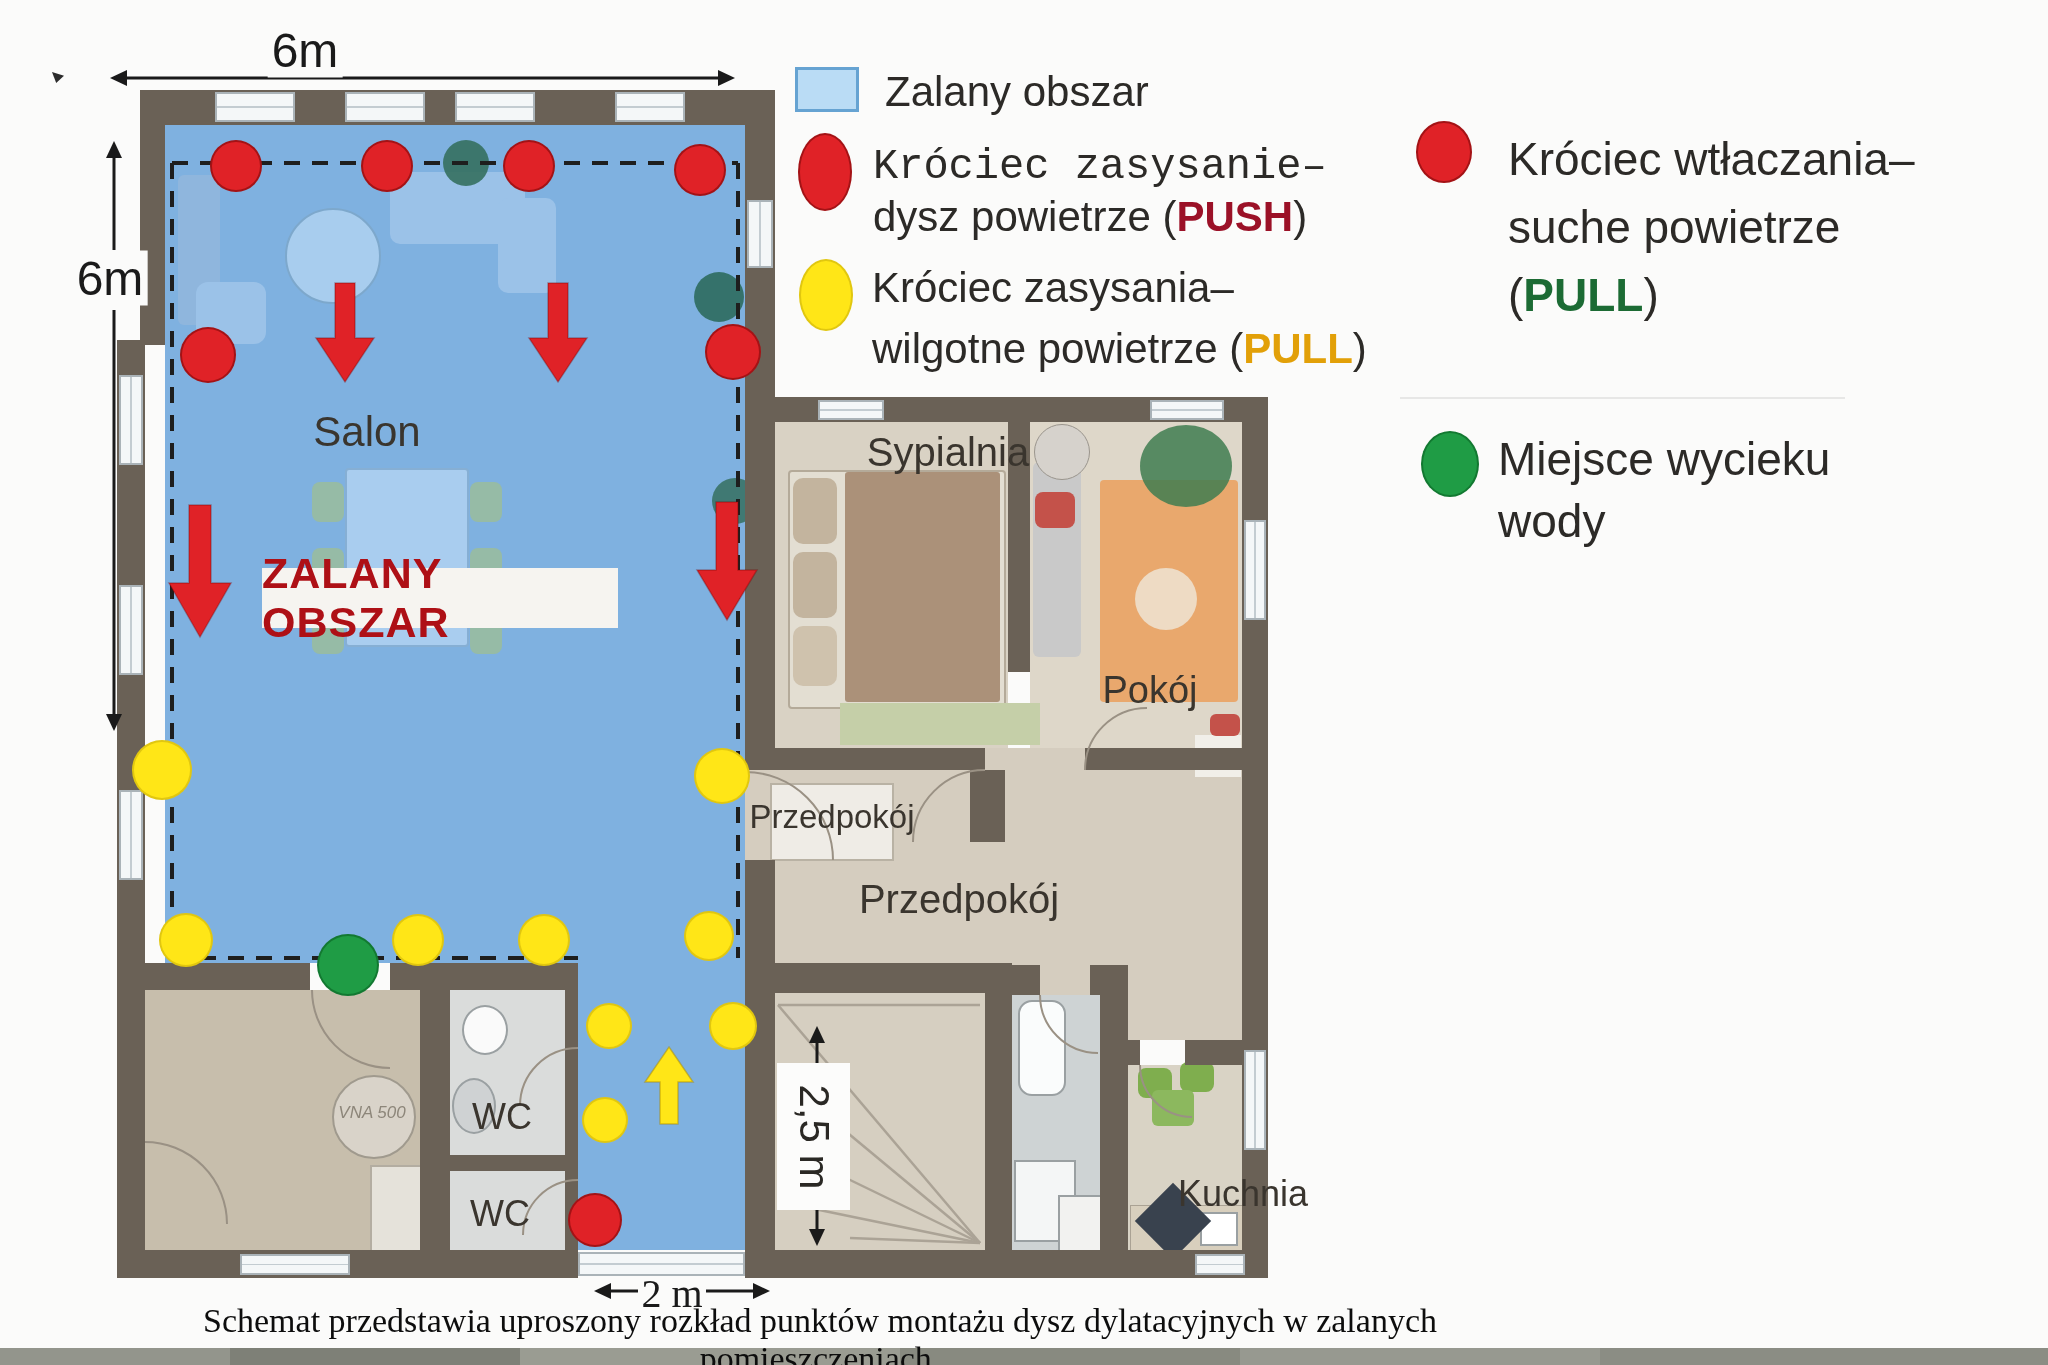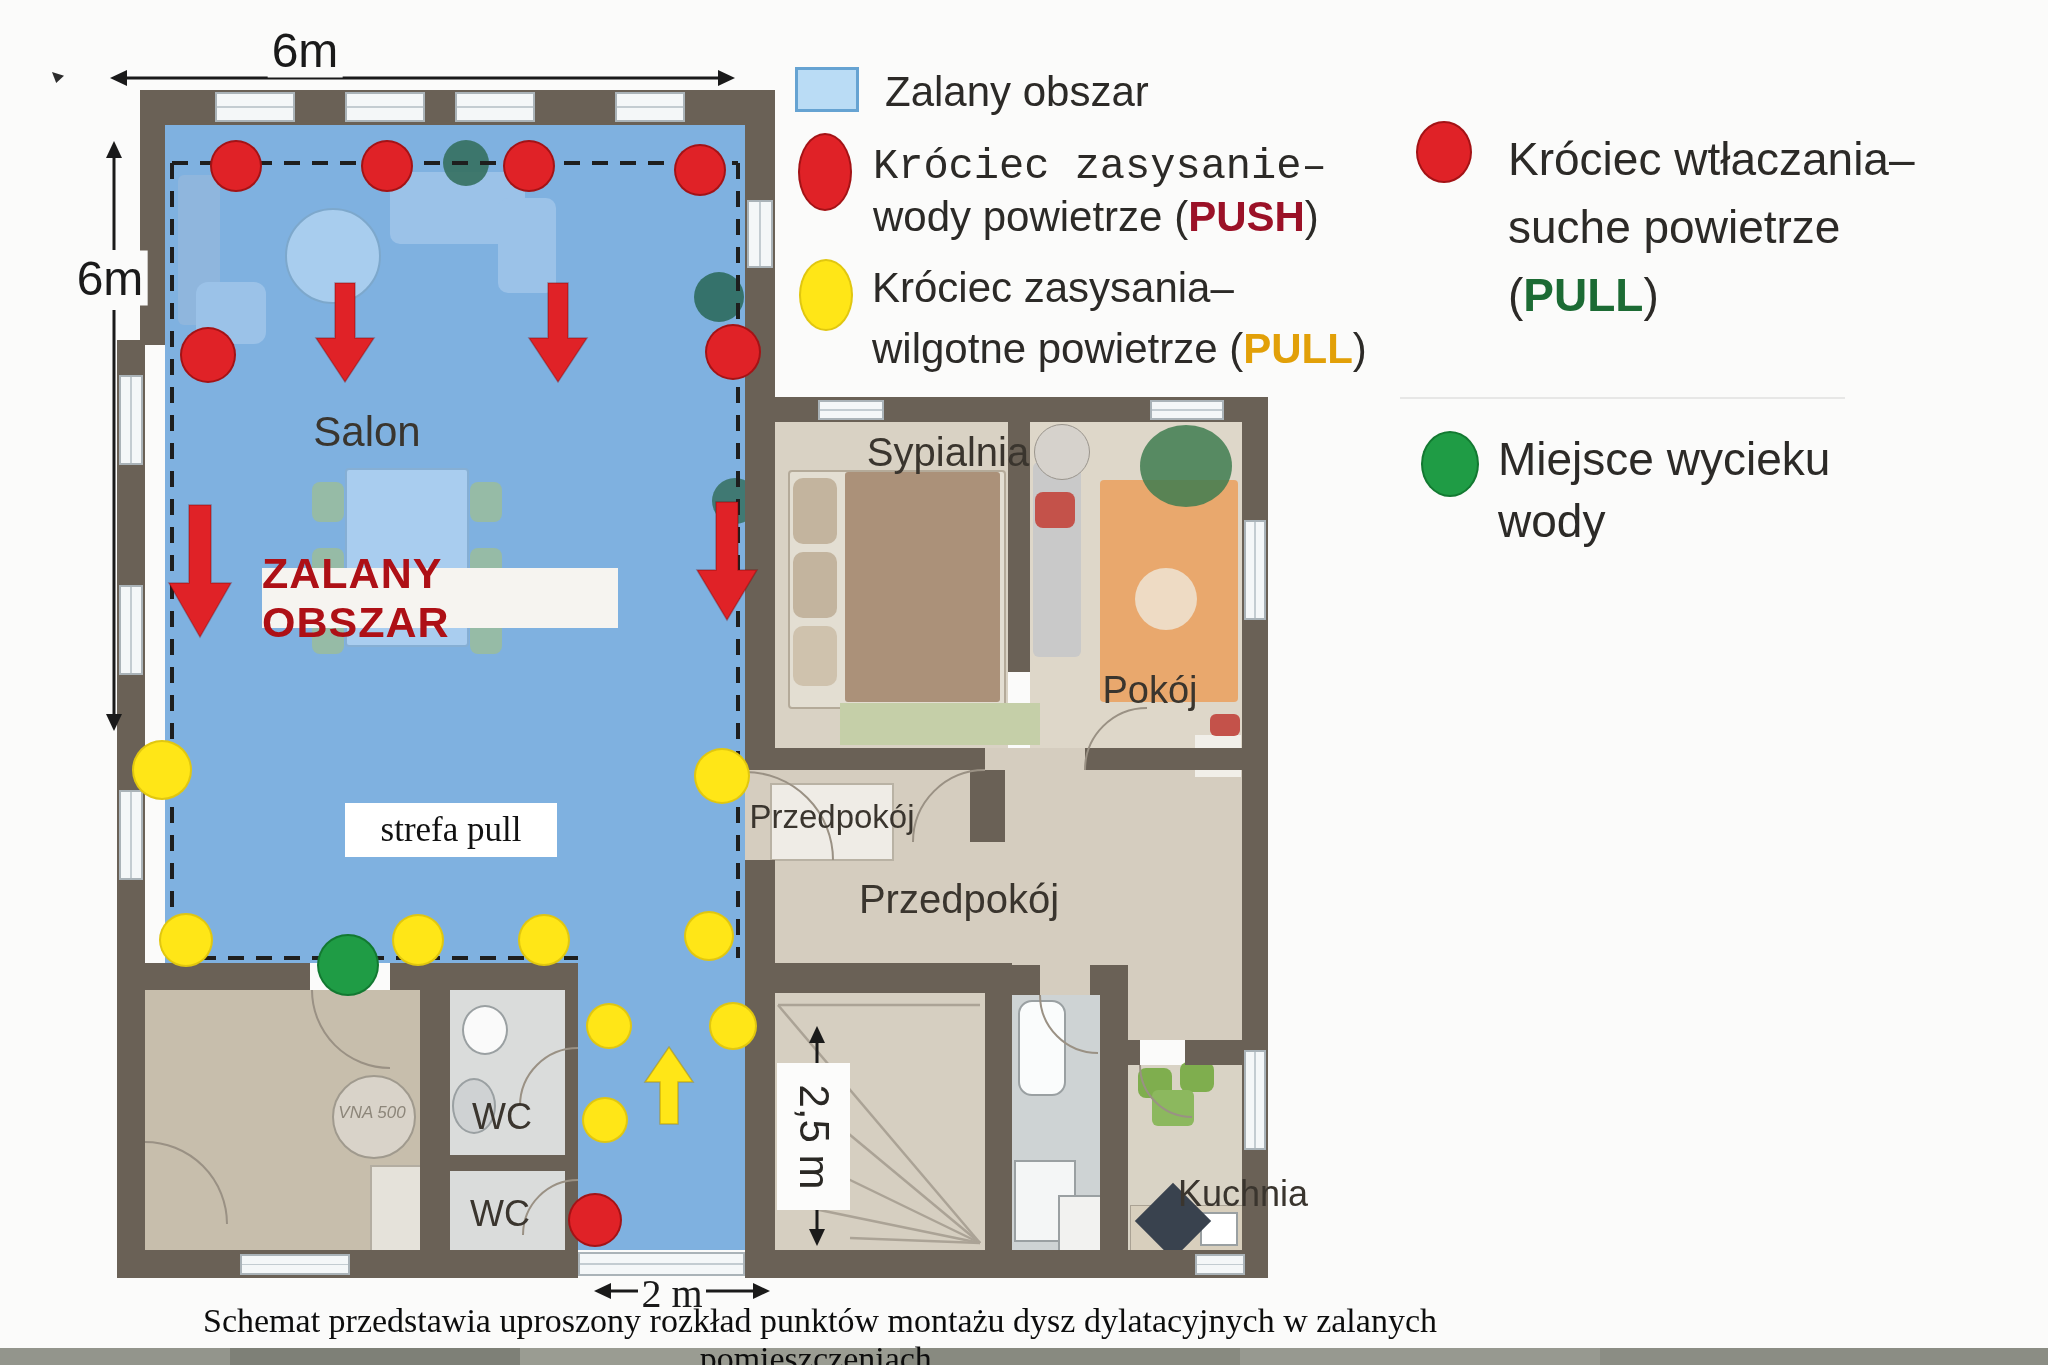--- a/index.html
+++ b/index.html
@@ -38,35 +38,32 @@
 
   <div class="abs" style="left:52px;top:72px;width:12px;height:11px;background:#2c2c2c;z-index:5;clip-path:polygon(0 0,100% 35%,35% 100%);"></div>
 
   <div class="dimtext" style="left:305px;top:50px;font-size:48px;">6m</div>
   <div class="dimtext" style="left:110px;top:278px;font-size:48px;">6m</div>
   <div class="dimtext" style="left:672px;top:1293px;font-size:40px;font-family:'Liberation Serif',serif;background:transparent;">2 m</div>
   <div class="labelbox25" style="left:777px;top:1063px;width:73px;height:147px;">
     <span style="font-size:42px;">2,5 m</span>
   </div>
 
-  <div class="zonebox" style="left:345px;top:803px;width:212px;height:54px;font-size:35px;">
-    <span>strefa pull</span>
-  </div>
   <div class="floodbox" style="left:262px;top:568px;width:356px;height:60px;font-size:43px;">
     <span>ZALANY OBSZAR</span>
   </div>
 
   <div>
     <div class="abs" style="left:795px;top:67px;width:64px;height:45px;background:#badcf5;border:3px solid #66a3d2;box-sizing:border-box;z-index:48;"></div>
     <div class="abs legend-text" style="left:885px;top:68px;font-size:42px;z-index:48;">Zalany obszar</div>
 
     <div class="abs dot red" style="left:798px;top:133px;width:54px;height:78px;z-index:48;"></div>
     <div class="abs legend-text" style="left:873px;top:143px;font-size:42px;z-index:48;font-family:Liberation Mono, monospace;">Króciec zasysanie–</div>
     <div class="abs legend-text" style="left:873px;top:193px;font-size:42px;z-index:48;">
-      <span>wody powietrze (</span><span style="font-weight:bold;color:#9b1127;">PUSH</span><span>)</span>
+      <span>dysz powietrze (</span><span style="font-weight:bold;color:#9b1127;">PUSH</span><span>)</span>
     </div>
 
     <div class="abs dot yellow" style="left:799px;top:259px;width:54px;height:72px;z-index:48;"></div>
     <div class="abs legend-text" style="left:872px;top:264px;font-size:42px;z-index:48;">Króciec zasysania–</div>
     <div class="abs legend-text" style="left:872px;top:325px;font-size:42px;z-index:48;">
       <span>wilgotne powietrze (</span><span style="font-weight:bold;color:#e2a008;">PULL</span><span>)</span>
     </div>
 
     <div class="abs dot red" style="left:1416px;top:121px;width:56px;height:62px;z-index:48;"></div>
     <div class="abs legend-text" style="left:1508px;top:132px;font-size:46px;z-index:48;">Króciec wtłaczania–</div>

